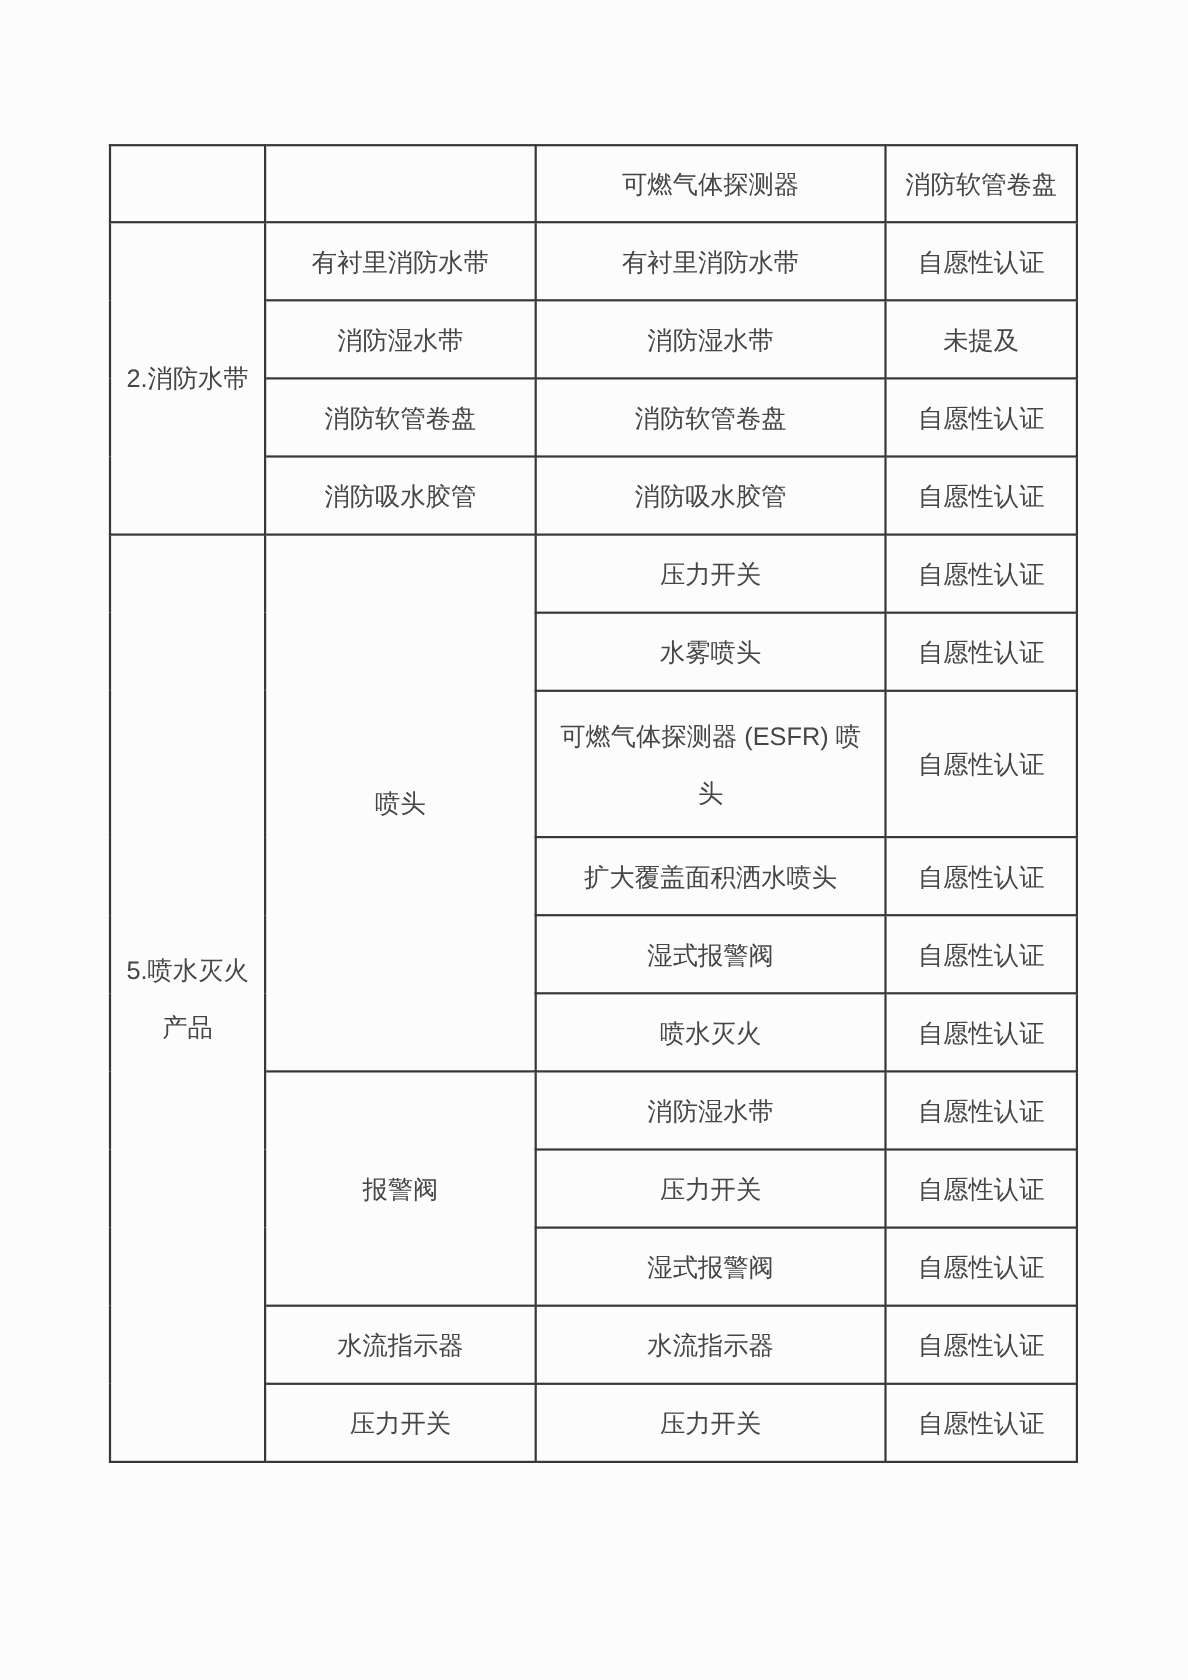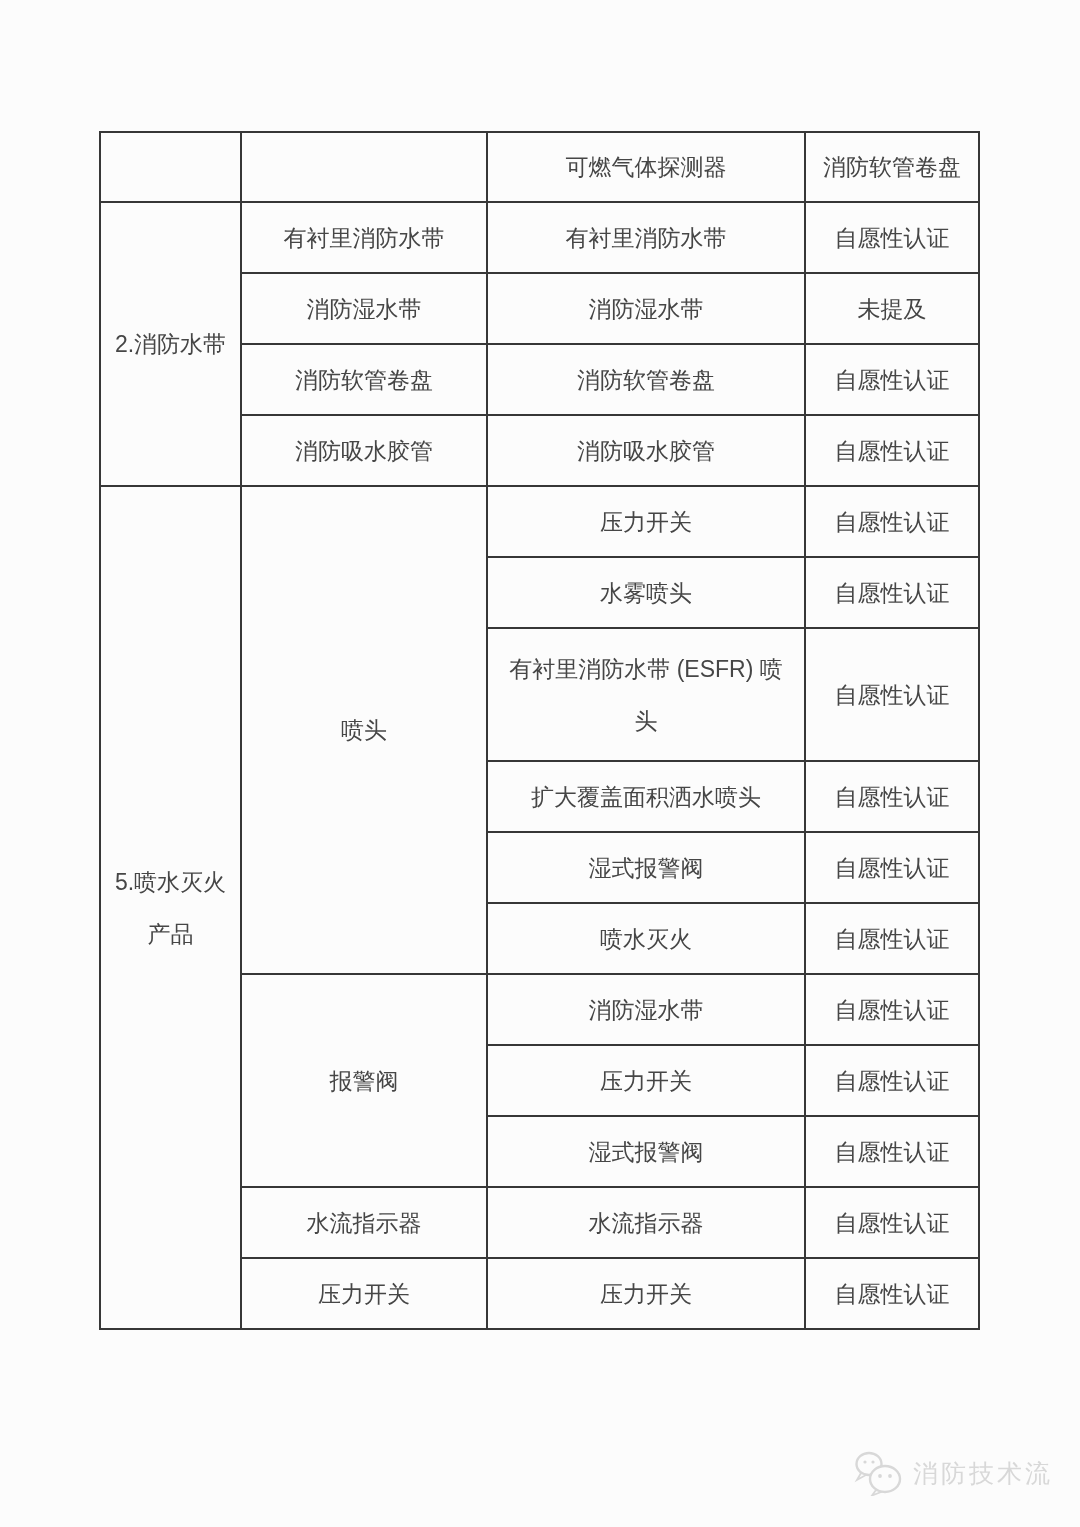--- a/index.html
+++ b/index.html
@@ -104,21 +104,21 @@
 产品</td>
         <td rowspan="6">喷头</td>
         <td>压力开关</td>
         <td>自愿性认证</td>
       </tr>
       <tr class="h71">
         <td>水雾喷头</td>
         <td>自愿性认证</td>
       </tr>
       <tr class="h133">
-        <td>有衬里消防水带 (ESFR) 喷
+        <td>可燃气体探测器 (ESFR) 喷
 头</td>
         <td>自愿性认证</td>
       </tr>
       <tr class="h71">
         <td>扩大覆盖面积洒水喷头</td>
         <td>自愿性认证</td>
       </tr>
       <tr class="h71">
         <td>湿式报警阀</td>
         <td>自愿性认证</td>
@@ -146,33 +146,14 @@
         <td>自愿性认证</td>
       </tr>
       <tr class="h71">
         <td>压力开关</td>
         <td>压力开关</td>
         <td>自愿性认证</td>
       </tr>
     </tbody>
   </table>
 
-  <div class="watermark">
-    <span>
-      <svg width="52" height="46" viewBox="0 0 52 46">
-        <g fill="#fcfcfc" stroke="#d8d8d8" stroke-width="2.4">
-          <ellipse cx="17" cy="14" rx="12.5" ry="11"></ellipse>
-          <path d="M9 23 L5 30 L14 25 Z" stroke-width="1.8"></path>
-          <ellipse cx="33" cy="29" rx="15" ry="13"></ellipse>
-          <path d="M24 40 L20 45.5 L29 42 Z" stroke-width="1.8"></path>
-        </g>
-        <g fill="#d8d8d8" stroke="none">
-          <circle cx="13" cy="12" r="1.6"></circle>
-          <circle cx="21" cy="12" r="1.6"></circle>
-          <circle cx="28" cy="26" r="1.9"></circle>
-          <circle cx="38" cy="26" r="1.9"></circle>
-        </g>
-      </svg>
-    </span>
-    <span>消防技术流</span>
-  </div>
 
 </div>
 
 </body></html>

